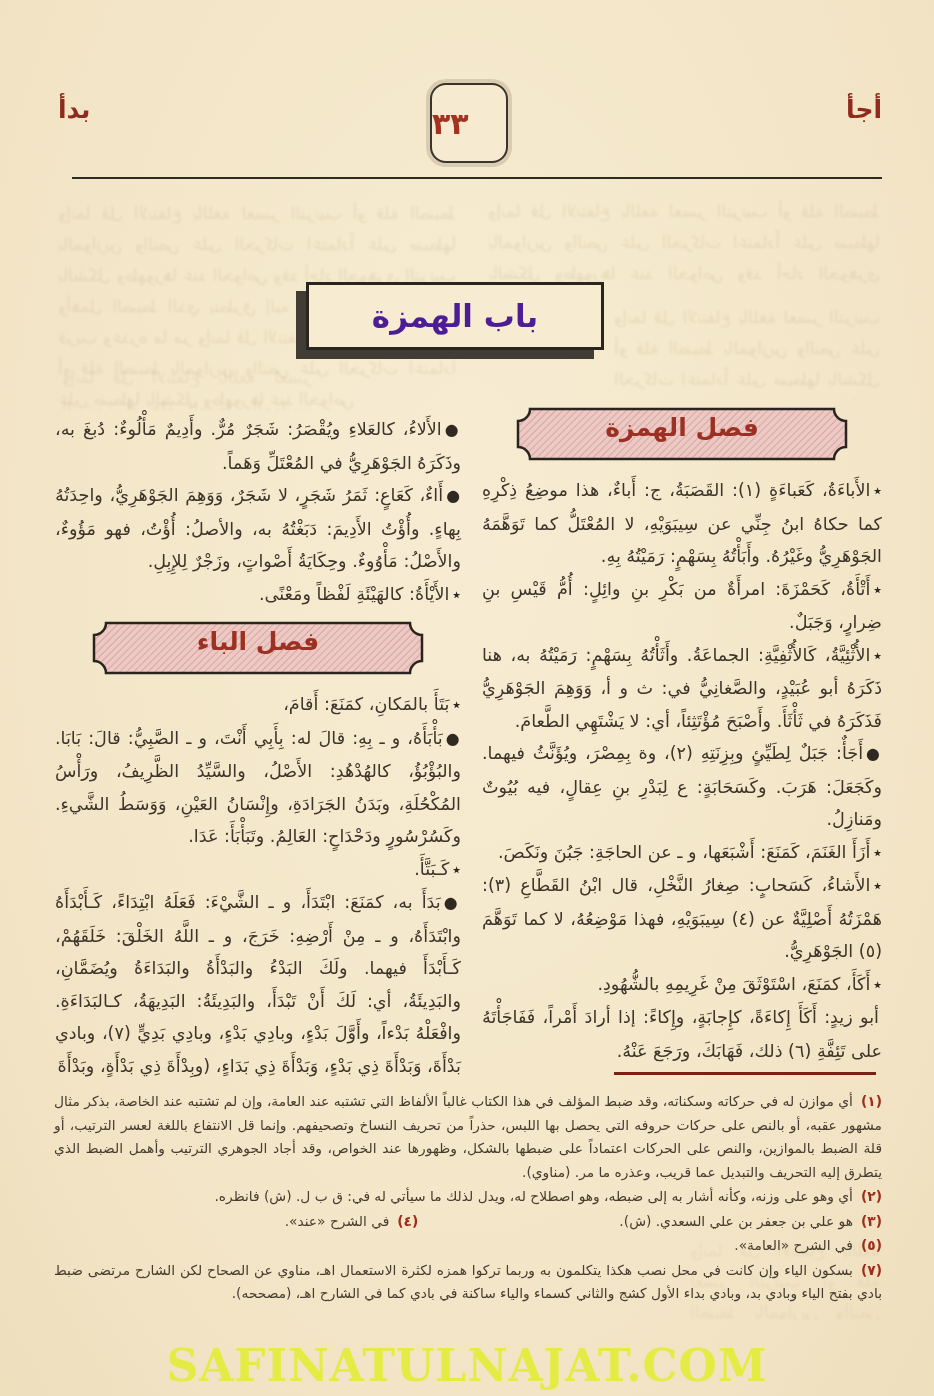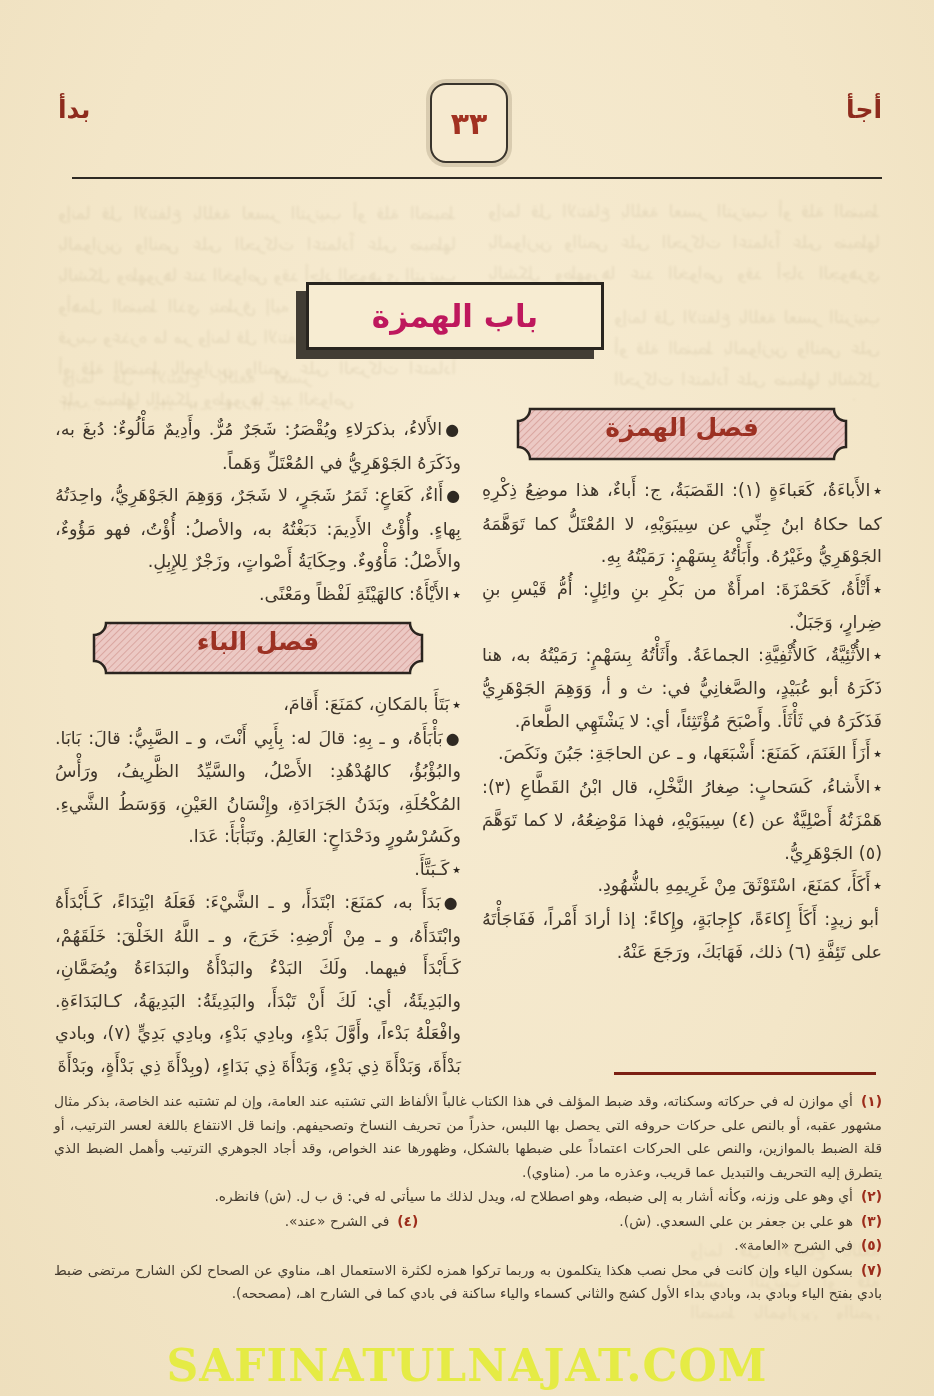--- a/index.html
+++ b/index.html
@@ -11,32 +11,32 @@
     direction:rtl;
   }
   
   .hdr-word { position:absolute; top:95px; font-size:25px; font-weight:bold; color:#8e2b1d; z-index:3; }
   .hdr-right { right:52px; }
   .hdr-left  { left:58px; }
   .page-badge {
     position:absolute; top:83px; left:430px; width:74px; height:76px;
     border:2px solid #39342c; border-radius:16px; background:#f6ead0;
     box-shadow:0 0 0 4px rgba(145,130,102,0.28);
-    display:flex; align-items:center; justify-content:center;
+    display:flex; align-items:center; justify-content:flex-end;
     font-size:30px; font-weight:bold; color:#a23222; z-index:3;
   }
   .top-rule { position:absolute; top:177px; left:72px; right:52px; height:2px; background:#2e2a24; z-index:3; }
 
   
   .chapter-box {
     position:absolute; top:282px; left:306px; width:292px; height:62px;
     background:#f7ecd2; border:3px solid #29251f;
     box-shadow:-10px 9px 0 0 #423d34;
     display:flex; align-items:center; justify-content:center;
-    font-size:31px; font-weight:bold; color:#be185d; z-index:4;
+    font-size:31px; font-weight:bold; color:#4c1d95; z-index:4;
   }
 
   
   .col-right { position:absolute; top:405px; right:52px; width:400px; z-index:2; }
   .col-left  { position:absolute; top:413px; left:55px;  width:406px; z-index:2; }
   .entry {
     font-size:17.6px; line-height:32.5px; text-align:justify;
     color:#3e352a; margin:0;
   }
   .marker { font-weight:bold; margin-left:3px; color:#2f2922; font-size:0.9em; }
@@ -115,28 +115,29 @@
           </pattern>
         </defs>
         <path d="M14,2 H318 A12,12 0 0 0 330,14 V40 A12,12 0 0 0 318,52 H14 A12,12 0 0 0 2,40 V14 A12,12 0 0 0 14,2 Z" fill="url(#hatch1)" stroke="#2a241f" stroke-width="2.5"></path>
       </svg>
       <div class="banner-label">فصل الهمزة</div>
     </div>
 
     <p class="entry"><span class="marker">٭</span><span>الأَباءَةُ، كَعَباءَةٍ (١): القَصَبَةُ، ج: أَباءٌ، هذا موضِعُ ذِكْرِهِ كما حكاهُ ابنُ جِنِّي عن سِيبَوَيْهِ، لا المُعْتَلُّ كما تَوَهَّمَهُ الجَوْهَرِيُّ وغَيْرُهُ. وأَبَأْتُهُ بِسَهْمٍ: رَمَيْتُهُ بِهِ.</span></p>
     <p class="entry"><span class="marker">٭</span><span>أَتْأَةُ، كَحَمْزَةَ: امرأَةٌ من بَكْرِ بنِ وائِلٍ: أُمُّ قَيْسِ بنِ ضِرارٍ، وَجَبَلٌ.</span></p>
     <p class="entry"><span class="marker">٭</span><span>الأُثْئِيَّةُ، كَالأُثْفِيَّةِ: الجماعَةُ. وأَثَأْتُهُ بِسَهْمٍ: رَمَيْتُهُ به، هنا ذَكَرَهُ أبو عُبَيْدٍ، والصَّغانِيُّ في: ث و أ، وَوَهِمَ الجَوْهَرِيُّ فَذَكَرَهُ في ثَأْثَأَ. وأَصْبَحَ مُؤْتَثِئاً، أي: لا يَشْتَهِي الطَّعامَ.</span></p>
+    <p class="entry"><span class="marker">●</span><span>أَجَأٌ: جَبَلٌ لِطَيِّئٍ وبِزِنَتِهِ (٢)، وة بِمِصْرَ، ويُؤَنَّثُ فيهما. وكَجَعَلَ: هَرَبَ. وكَسَحَابَةٍ: ع لِبَدْرِ بنِ عِقالٍ، فيه بُيُوتٌ ومَنازِلُ.</span></p>
     <p class="entry"><span class="marker">٭</span><span>أَزَأَ الغَنَمَ، كَمَنَعَ: أَشْبَعَها، و ـ عن الحاجَةِ: جَبُنَ ونَكَصَ.</span></p>
     <p class="entry"><span class="marker">٭</span><span>الأَشاءُ، كَسَحابٍ: صِغارُ النَّخْلِ، قال ابْنُ القَطَّاعِ (٣): هَمْزَتُهُ أَصْلِيَّةٌ عن (٤) سِيبَوَيْهِ، فهذا مَوْضِعُهُ، لا كما تَوَهَّمَ (٥) الجَوْهَرِيُّ.</span></p>
     <p class="entry"><span class="marker">٭</span><span>أَكَأَ، كمَنَعَ، اسْتَوْثَقَ مِنْ غَرِيمِهِ بالشُّهُودِ.</span></p>
     <p class="entry"><span class="marker"></span><span>أبو زيدٍ: أَكَأَ إِكاءَةً، كإِجابَةٍ، وإِكاءً: إذا أرادَ أَمْراً، فَفَاجَأْتَهُ على تَئِفَّةِ (٦) ذلك، فَهَابَكَ، ورَجَعَ عَنْهُ.</span></p>
   </div>
 
   <div class="col-left">
-    <p class="entry"><span class="marker">●</span><span>الأَلاءُ، بذكرَلاءِ ويُقْصَرُ: شَجَرٌ مُرٌّ. وأَدِيمٌ مَأْلُوءٌ: دُبغَ به، وذَكَرَهُ الجَوْهَرِيُّ في المُعْتَلِّ وَهَماً.</span></p>
+    <p class="entry"><span class="marker">●</span><span>الأَلاءُ، كالعَلاءِ ويُقْصَرُ: شَجَرٌ مُرٌّ. وأَدِيمٌ مَأْلُوءٌ: دُبغَ به، وذَكَرَهُ الجَوْهَرِيُّ في المُعْتَلِّ وَهَماً.</span></p>
     <p class="entry"><span class="marker">●</span><span>أَاءٌ، كَعَاعٍ: ثَمَرُ شَجَرٍ، لا شَجَرٌ، وَوَهِمَ الجَوْهَرِيُّ، واحِدَتُهُ بِهاءٍ. وأُؤْتُ الأَدِيمَ: دَبَغْتُهُ به، والأصلُ: أُؤْتُ، فهو مَؤُوءٌ، والأَصْلُ: مَأْوُوءٌ. وحِكَايَةُ أَصْواتٍ، وزَجْرٌ لِلإِبِلِ.</span></p>
     <p class="entry"><span class="marker">٭</span><span>الأَيْأَةُ: كالهَيْئَةِ لَفْظاً ومَعْنًى.</span></p>
 
     <div class="banner banner-left">
       <svg viewBox="0 0 332 54">
         <defs>
           <pattern id="hatch2" patternUnits="userSpaceOnUse" width="5" height="5" patternTransform="rotate(45)">
             <rect width="5" height="5" fill="#ecc9c4"></rect>
             <line x1="0" y1="0" x2="0" y2="5" stroke="#d6a09a" stroke-width="1.7"></line>
           </pattern>

